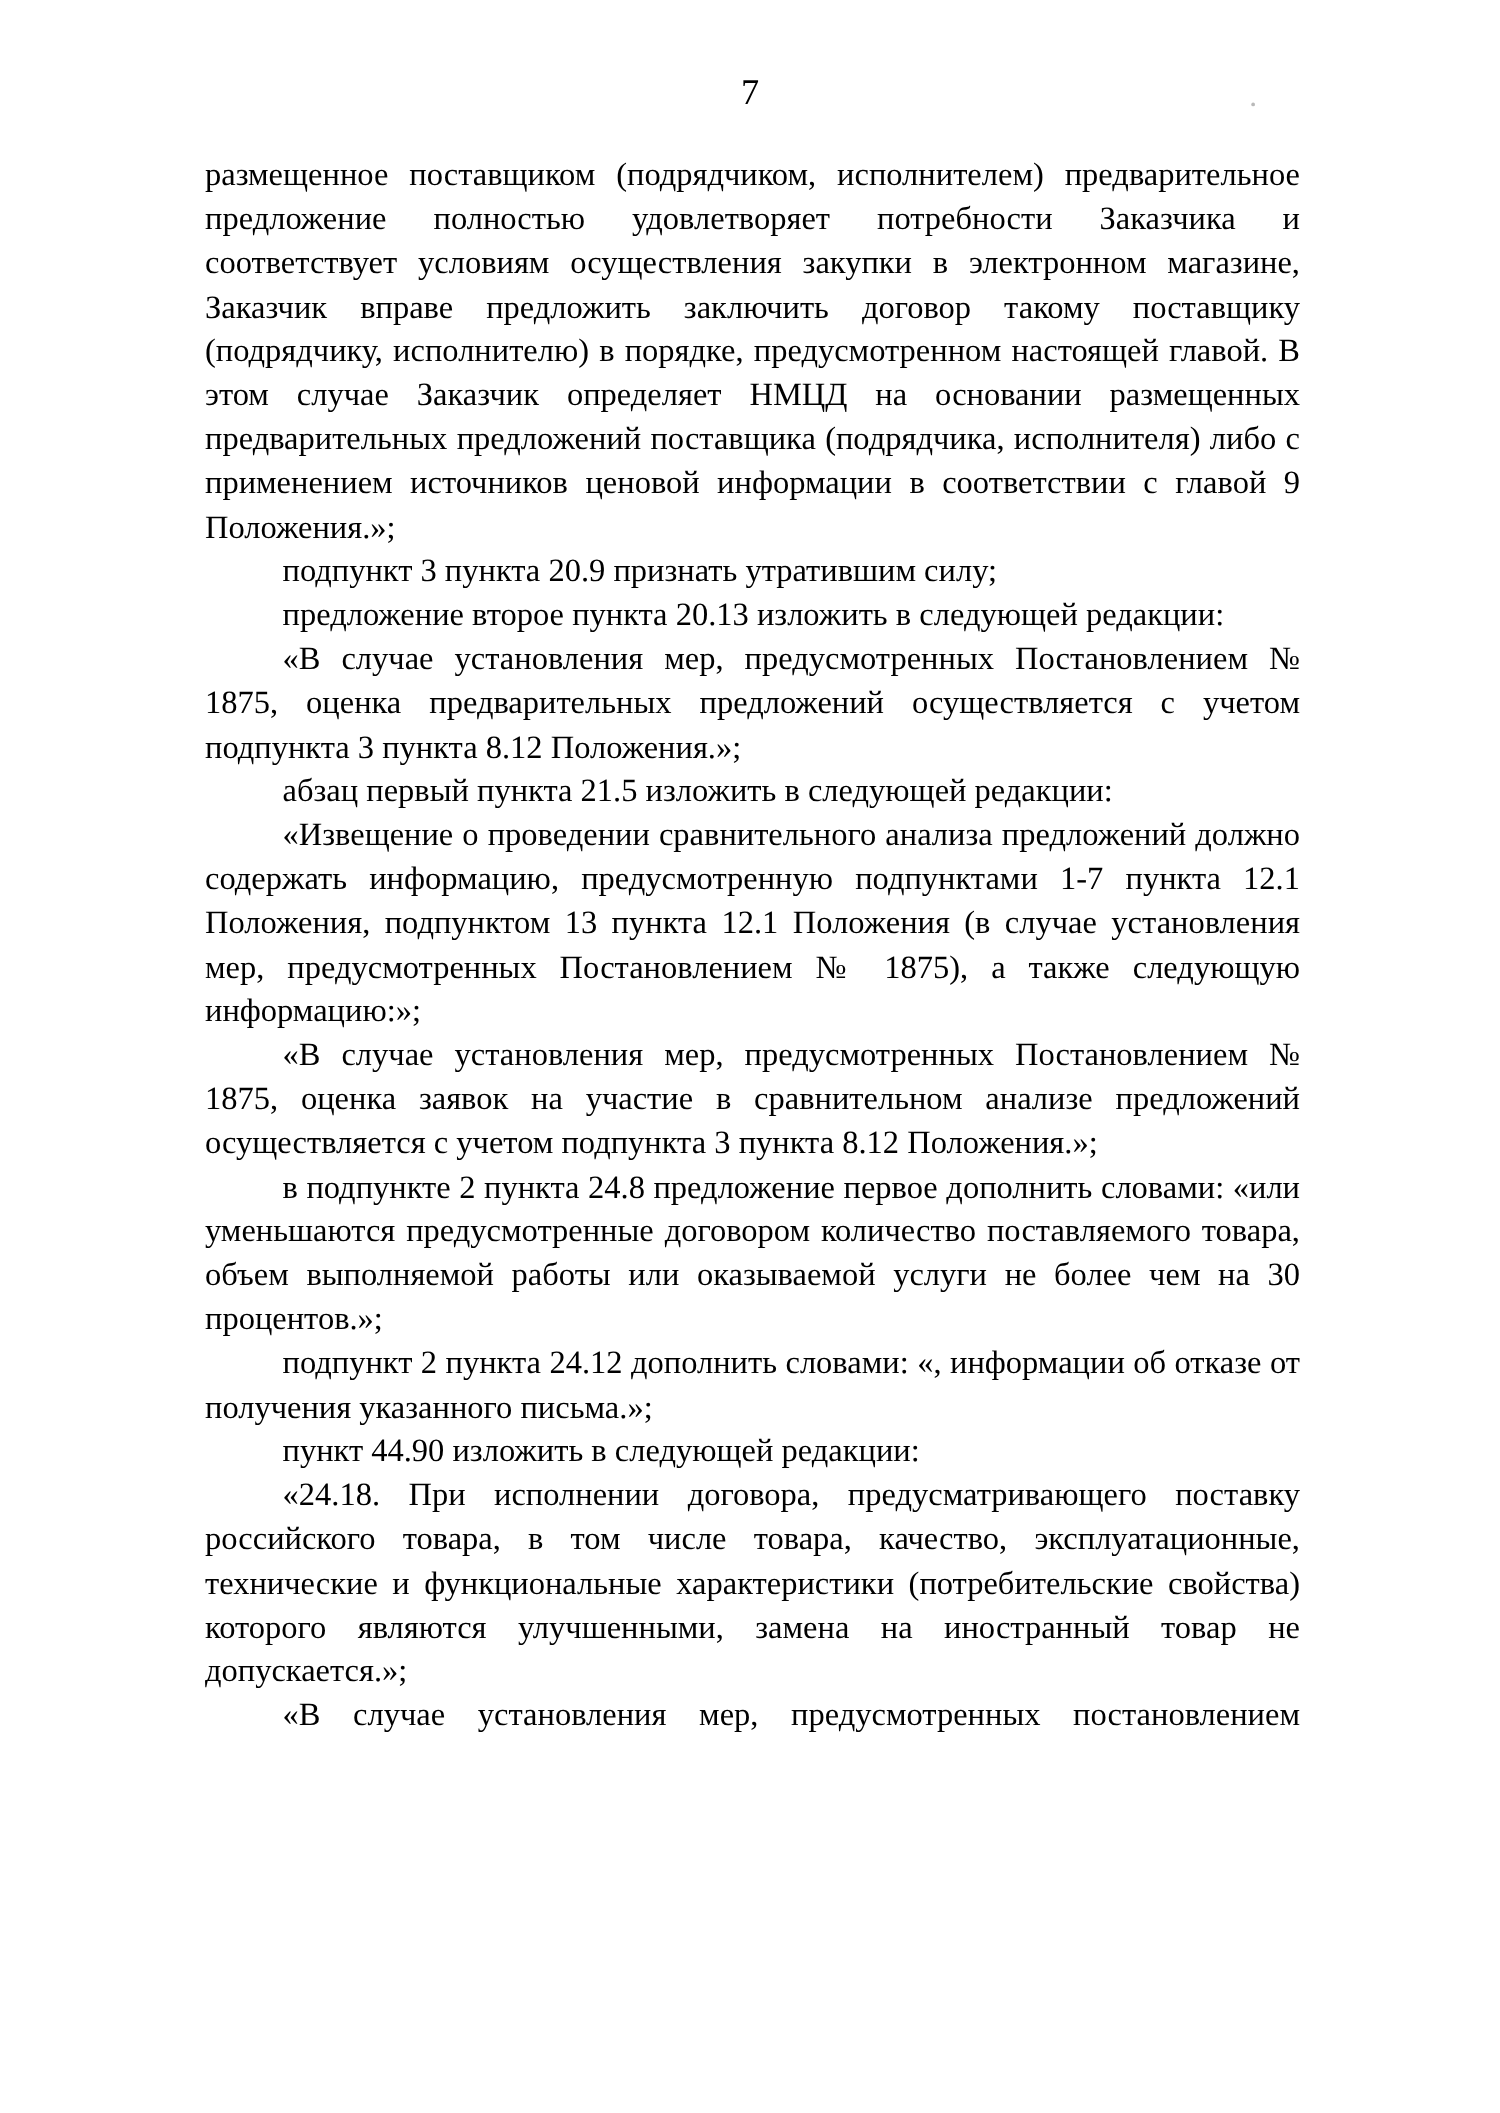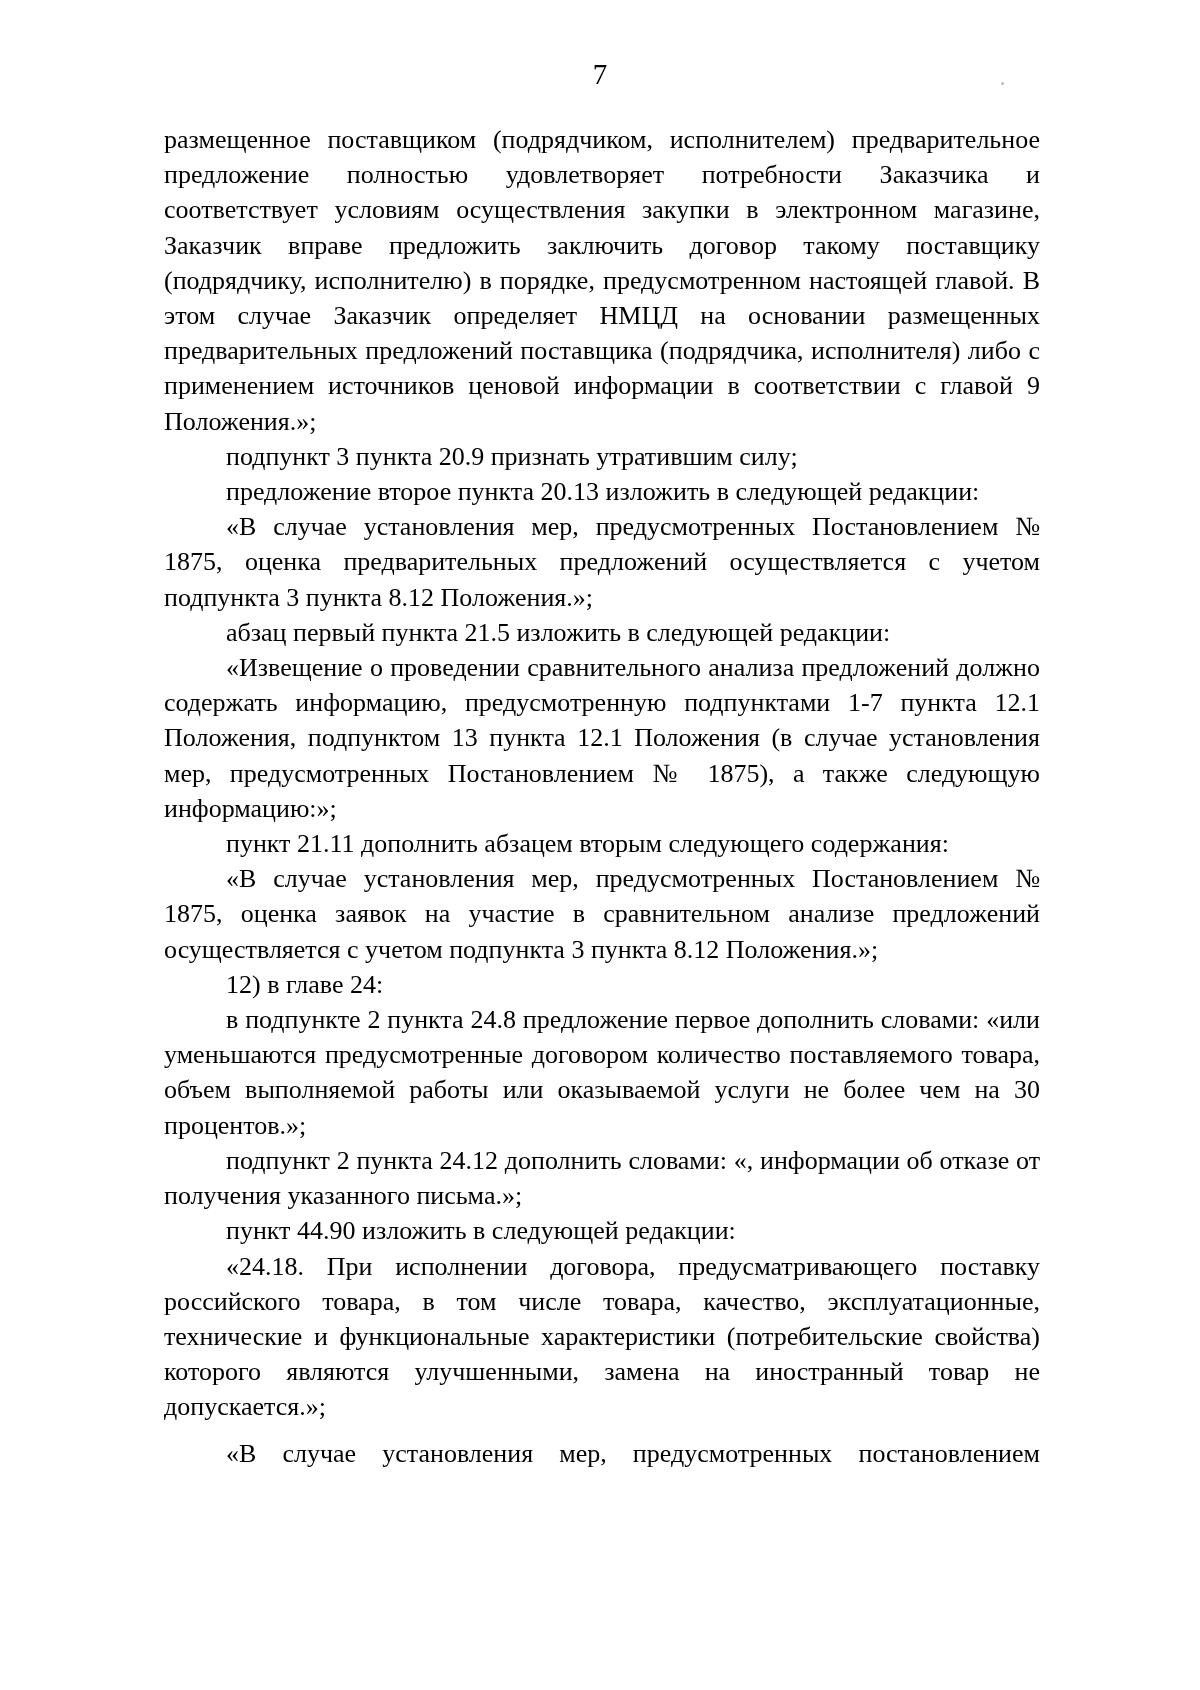--- a/index.html
+++ b/index.html
@@ -67,24 +67,22 @@
 
   <div class="page-number">7</div>
 
   <div class="content">
     <p class="noindent">размещенное поставщиком (подрядчиком, исполнителем) предварительное предложение полностью удовлетворяет потребности Заказчика и соответствует условиям осуществления закупки в электронном магазине, Заказчик вправе предложить заключить договор такому поставщику (подрядчику, исполнителю) в порядке, предусмотренном настоящей главой. В этом случае Заказчик определяет НМЦД на основании размещенных предварительных предложений поставщика (подрядчика, исполнителя) либо с применением источников ценовой информации в соответствии с главой 9 Положения.»;</p>
     <p class="indent">подпункт 3 пункта 20.9 признать утратившим силу;</p>
     <p class="indent">предложение второе пункта 20.13 изложить в следующей редакции:</p>
     <p class="indent">«В случае установления мер, предусмотренных Постановлением № 1875, оценка предварительных предложений осуществляется с учетом подпункта 3 пункта 8.12 Положения.»;</p>
     <p class="indent">абзац первый пункта 21.5 изложить в следующей редакции:</p>
     <p class="indent">«Извещение о проведении сравнительного анализа предложений должно содержать информацию, предусмотренную подпунктами 1-7 пункта 12.1 Положения, подпунктом 13 пункта 12.1 Положения (в случае установления мер, предусмотренных Постановлением № 1875), а также следующую информацию:»;</p>
-    <p class="indent">пункт 21.11 дополнить абзацем вторым следующего содержания:</p>
     <p class="indent">«В случае установления мер, предусмотренных Постановлением № 1875, оценка заявок на участие в сравнительном анализе предложений осуществляется с учетом подпункта 3 пункта 8.12 Положения.»;</p>
-    <p class="indent">12) в главе 24:</p>
     <p class="indent"> в подпункте 2 пункта 24.8 предложение первое дополнить словами: «или уменьшаются предусмотренные договором количество поставляемого товара, объем выполняемой работы или оказываемой услуги не более чем на 30 процентов.»;</p>
     <p class="indent">подпункт 2 пункта 24.12 дополнить словами: «, информации об отказе от получения указанного письма.»;</p>
     <p class="indent">пункт 44.90 изложить в следующей редакции:</p>
     <p class="indent">«24.18. При исполнении договора, предусматривающего поставку российского товара, в том числе товара, качество, эксплуатационные, технические и функциональные характеристики (потребительские свойства) которого являются улучшенными, замена на иностранный товар не допускается.»;</p>
-    <p class="indent last-line-justify" style="text-align-last: justify; margin-top: 11px;">«В случае установления мер, предусмотренных постановлением</p>
+    <p class="indent last-line-justify" style="text-align-last: justify;">«В случае установления мер, предусмотренных постановлением</p>
   </div>
 
   <div class="speck" style="top:82px; left:1001px;"></div>
 </div>
 
 </body></html>

